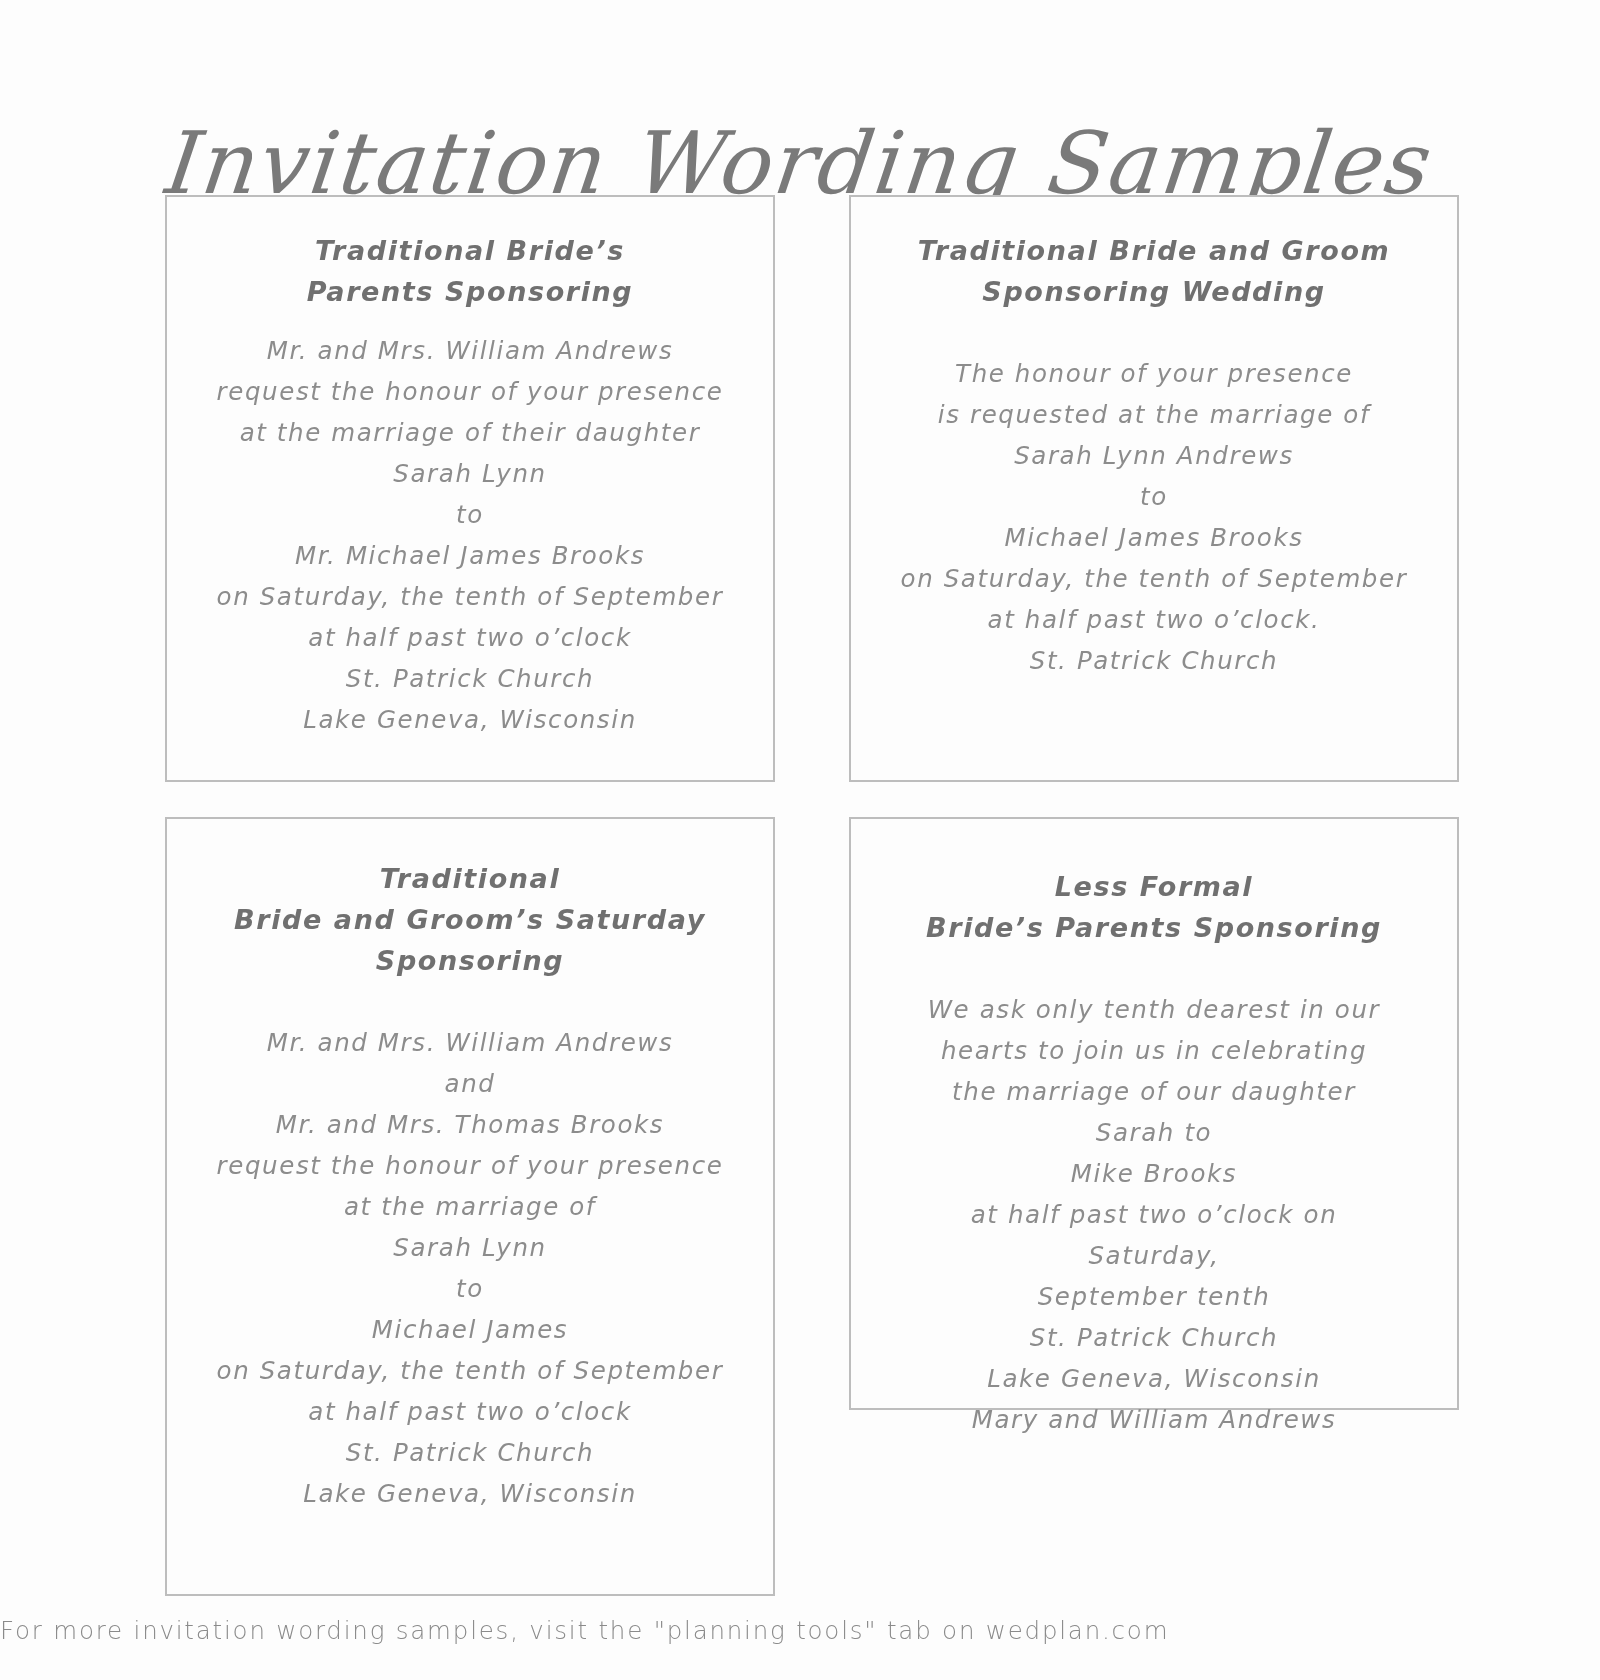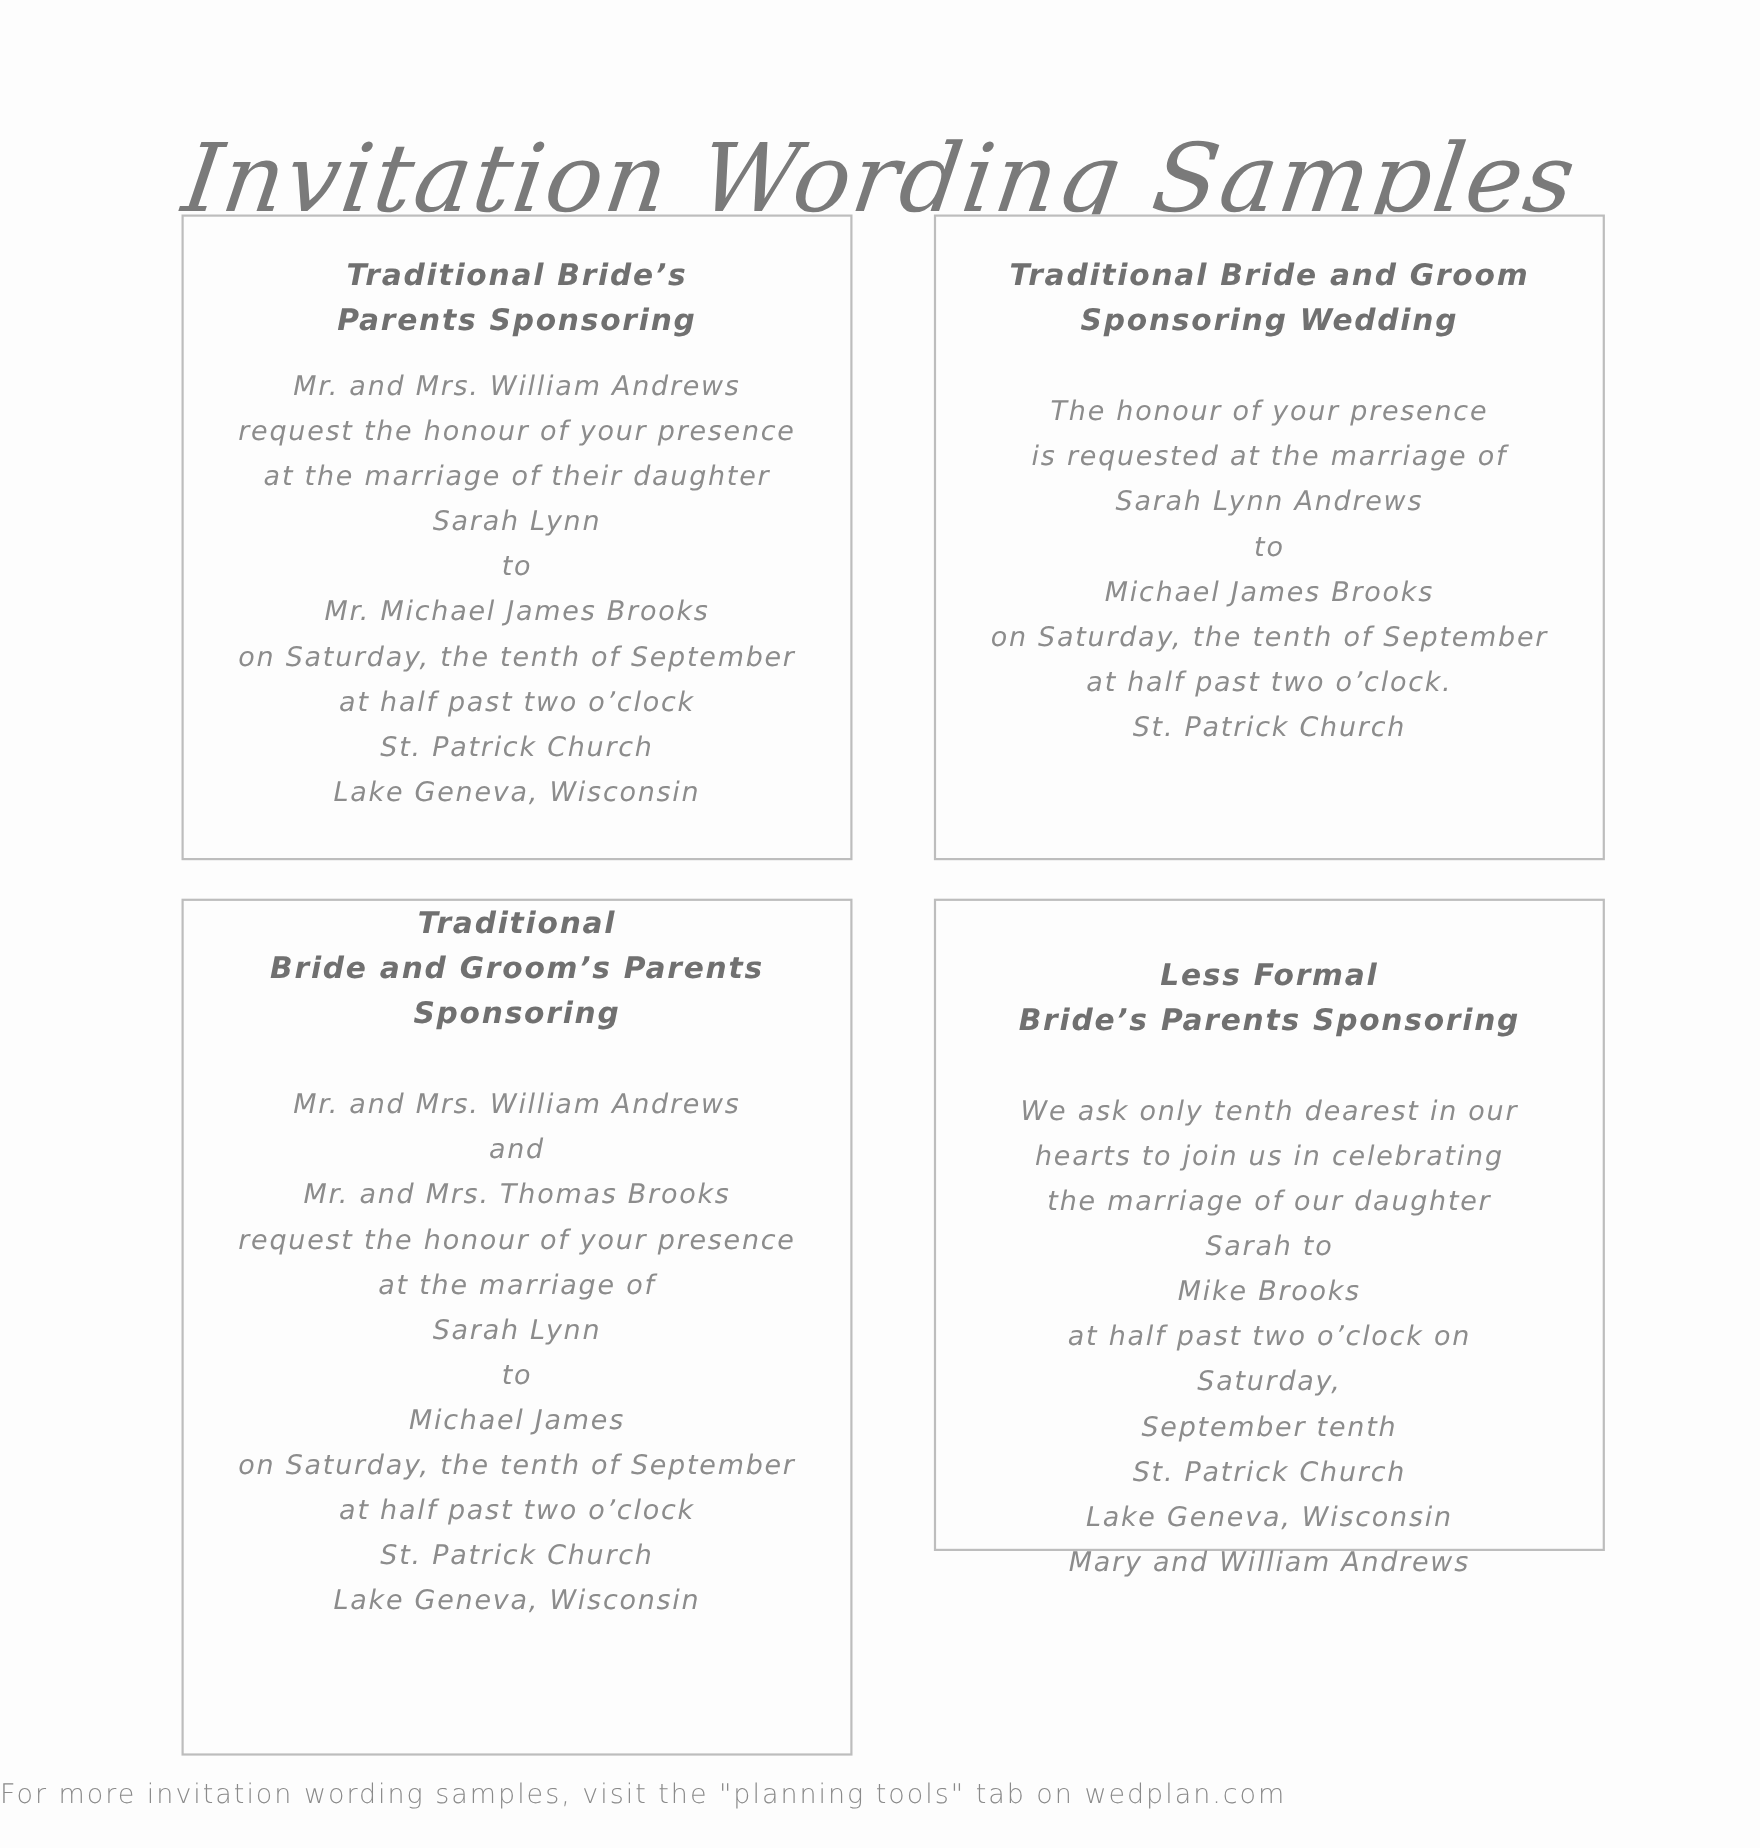--- a/index.html
+++ b/index.html
@@ -60,21 +60,21 @@
 
     #card-1 { left: 165px; top: 195px; width: 610px; height: 587px; }
     #card-1 .card-heading { margin-top: 33px; }
     #card-1 .card-body { margin-top: 18px; }
 
     #card-2 { left: 849px; top: 195px; width: 610px; height: 587px; }
     #card-2 .card-heading { margin-top: 33px; }
     #card-2 .card-body { margin-top: 41px; }
 
     #card-3 { left: 165px; top: 817px; width: 610px; height: 779px; }
-    #card-3 .card-heading { }
+    #card-3 .card-heading { margin-top: 39px; }
     #card-3 .card-body { margin-top: 41px; }
 
     #card-4 { left: 849px; top: 817px; width: 610px; height: 593px; }
     #card-4 .card-heading { margin-top: 47px; }
     #card-4 .card-body { margin-top: 41px; }
 
     .footer {
       position: absolute;
       left: 0;
       top: 1616px;
@@ -124,21 +124,21 @@
     <span class="line">Michael James Brooks</span>
     <span class="line">on Saturday, the tenth of September</span>
     <span class="line">at half past two o’clock.</span>
     <span class="line">St. Patrick Church</span>
   </div>
 </div>
 
 <div class="card" id="card-3">
   <h2 class="card-heading">
     <span class="hline">Traditional</span>
-    <span class="hline">Bride and Groom’s Parents</span>
+    <span class="hline">Bride and Groom’s Saturday</span>
     <span class="hline">Sponsoring</span>
   </h2>
   <div class="card-body">
     <span class="line">Mr. and Mrs. William Andrews</span>
     <span class="line">and</span>
     <span class="line">Mr. and Mrs. Thomas Brooks</span>
     <span class="line">request the honour of your presence</span>
     <span class="line">at the marriage of</span>
     <span class="line">Sarah Lynn</span>
     <span class="line">to</span>

